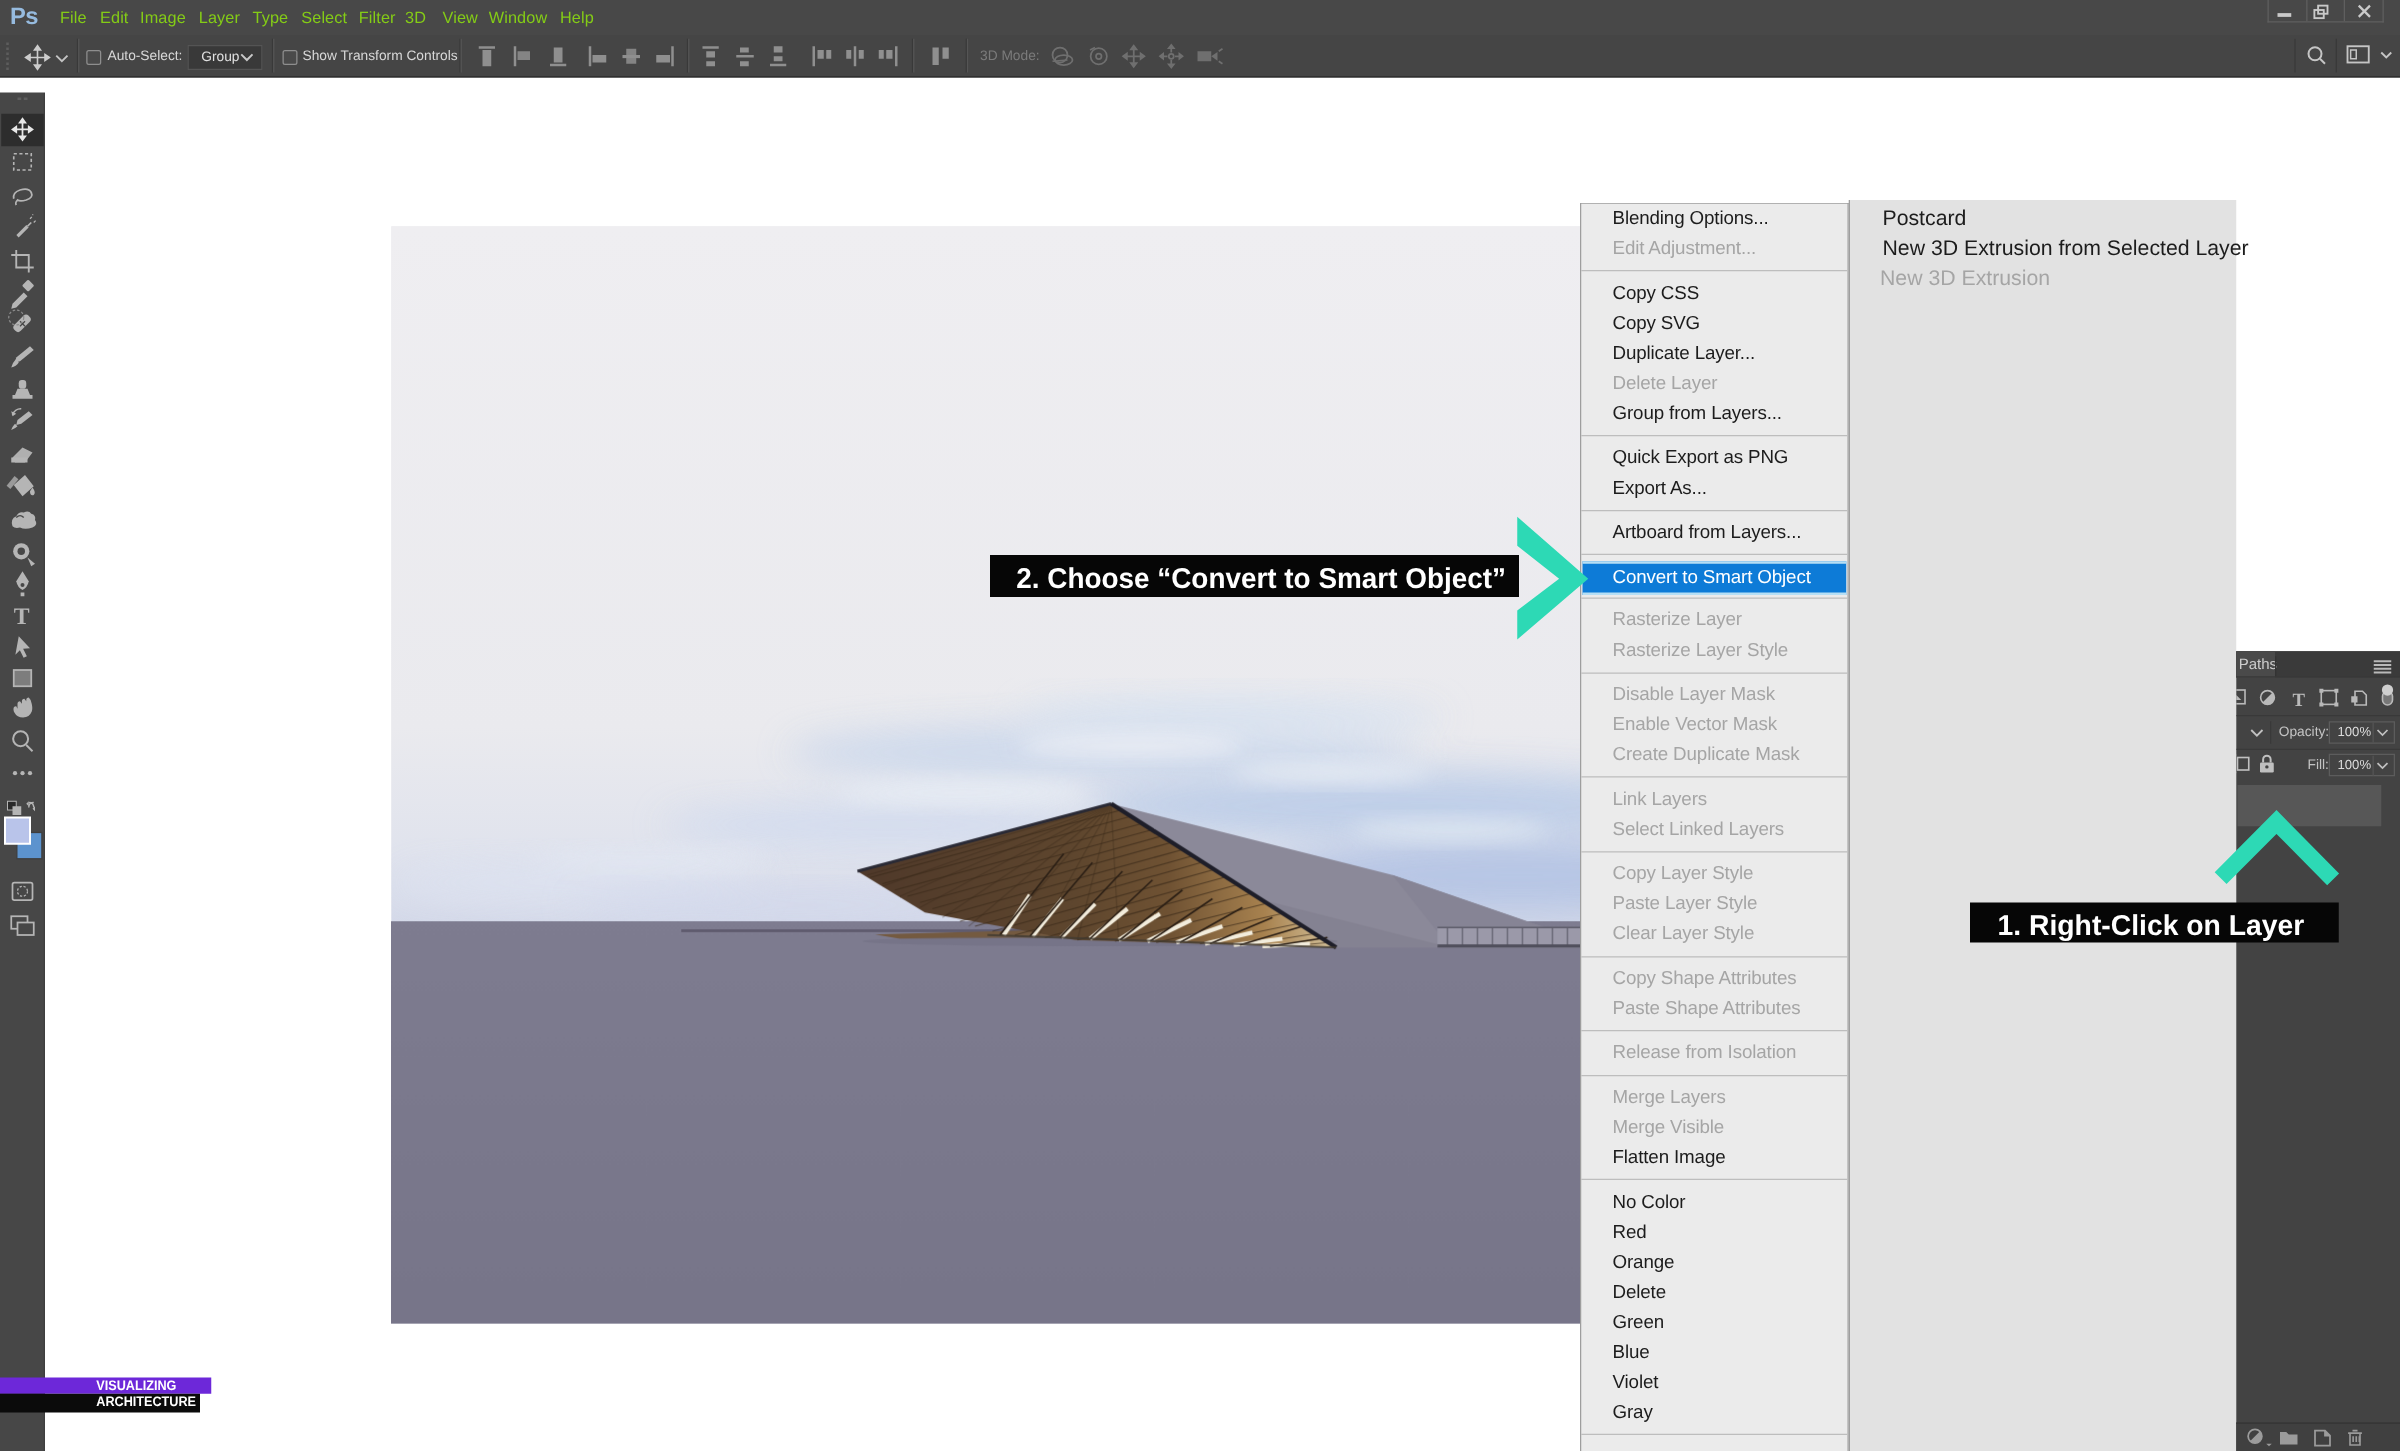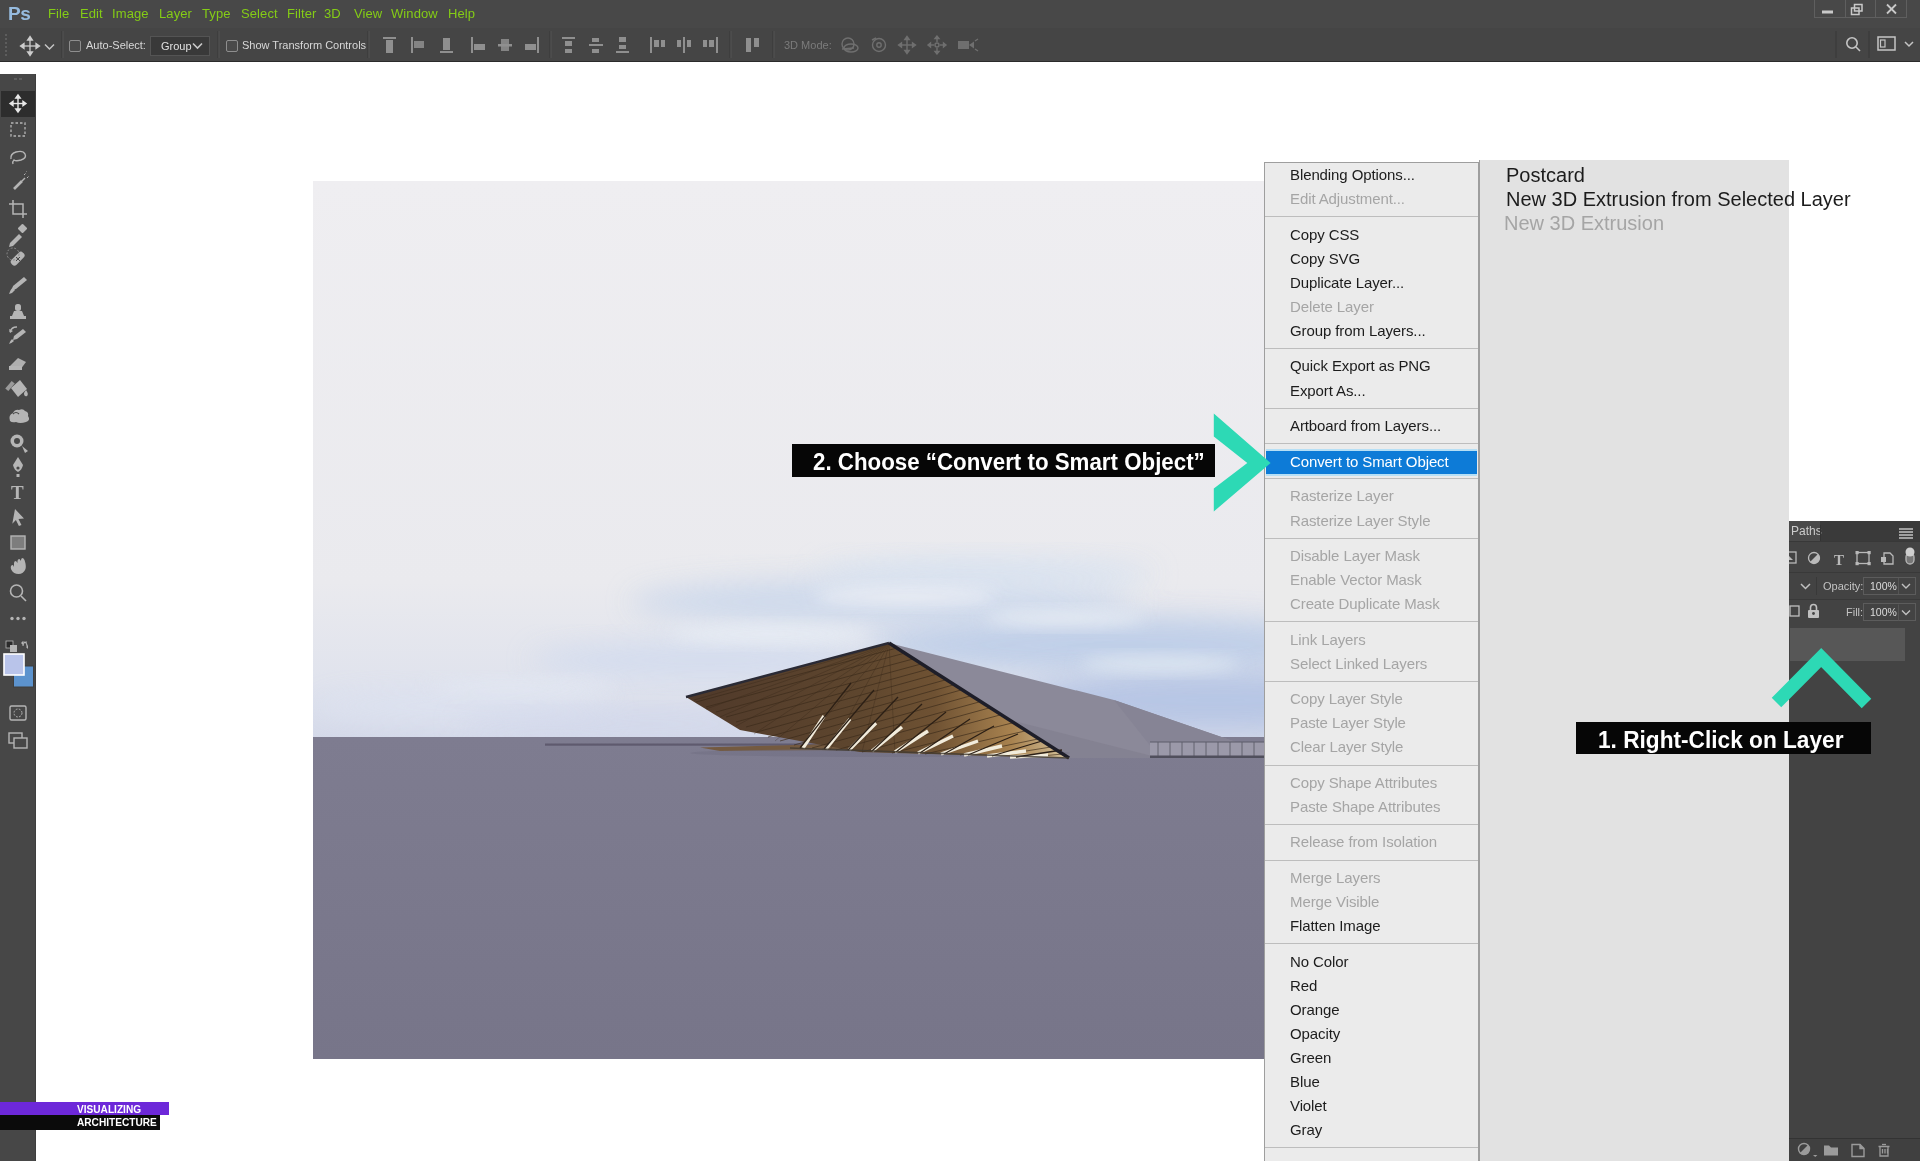--- a/index.html
+++ b/index.html
@@ -53,21 +53,21 @@
   #cmenu .it { height:24.1px; line-height:24.1px; padding-left:25px; font-size:15px;
     color:#1c1c1c; white-space:nowrap; letter-spacing:-0.1px; }
   #cmenu .dis { color:#a5a5a5; }
   #cmenu .sp { height:1px; background:#bdbdbd; margin:5.2px 0 5.2px 0; }
   #cmenu .sel { background:#0d7bd7; color:#fff; margin:.5px 1px -2.5px 1px;
     border-top:2px solid #b6dff5; border-bottom:2px solid #b6dff5;
     height:26.1px; line-height:22.1px; padding-left:24px; }
   
   #smenu { left:1479px; top:160px; width:310px; height:1001px; background:#e2e2e2;
     border-left:1px solid #9e9e9e; }
-  #smenu .it { height:24.2px; line-height:24.2px; padding-left:26px; padding-top:0; font-size:20px;
+  #smenu .it { height:24.2px; line-height:24.2px; padding-left:26px; padding-top:0; font-size:17px;
     color:#1c1c1c; white-space:nowrap; }
   #smenu .dis { color:#a5a5a5;padding-left:24px; }
   
   #rpanel { left:1789px; top:521px; width:131px; height:640px; background:#434343; }
   #rtab { position:absolute; left:0; top:0; width:131px; height:21px; background:#3a3a3a; }
   #rtabact { position:absolute; left:0; top:0; width:31px; height:21px; background:#4a4a4a;
     color:#cccccc; font-size:12px; line-height:21px; padding-left:2px; }
   #layerrow { position:absolute; left:1px; top:107px; width:115px; height:33px; background:#575757; }
   #rbottom { left:1789px; top:1138px; width:131px; height:23px; background:#404040;
     border-top:1px solid #333; }
@@ -554,21 +554,21 @@
   <div class="sp"></div>
   <div class="it dis">Release from Isolation</div>
   <div class="sp"></div>
   <div class="it dis">Merge Layers</div>
   <div class="it dis">Merge Visible</div>
   <div class="it">Flatten Image</div>
   <div class="sp"></div>
   <div class="it">No Color</div>
   <div class="it">Red</div>
   <div class="it">Orange</div>
-  <div class="it">Opacity</div>
+  <div class="it">Delete</div>
   <div class="it">Green</div>
   <div class="it">Blue</div>
   <div class="it">Violet</div>
   <div class="it">Gray</div>
   <div class="sp"></div>
 </div>
 
 <div class="abs" id="smenu">
     <div style="height:2.5px"></div>
   <div class="it">Postcard</div>

